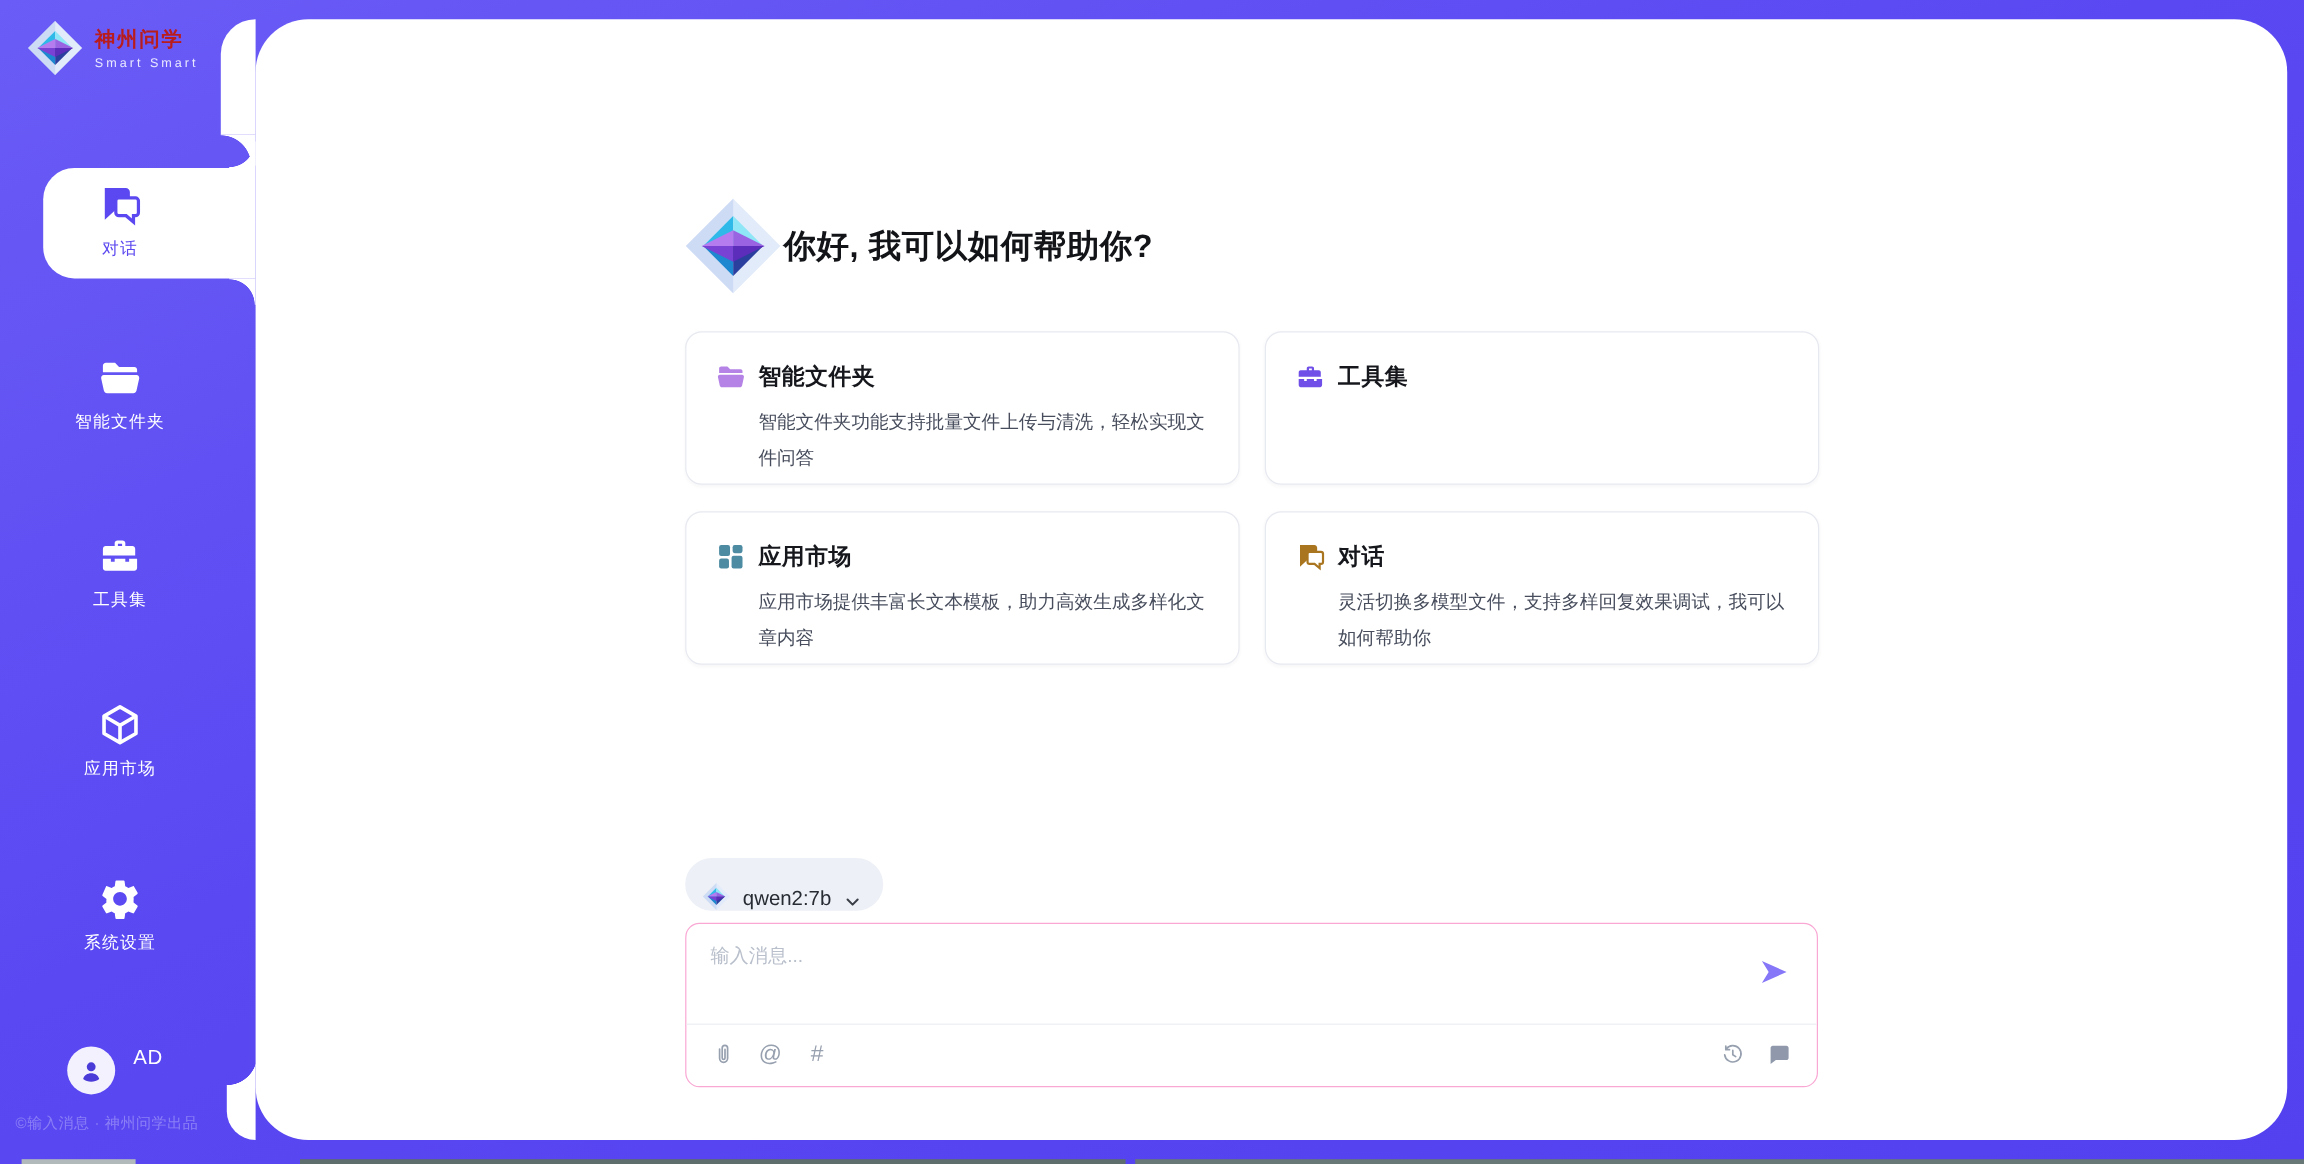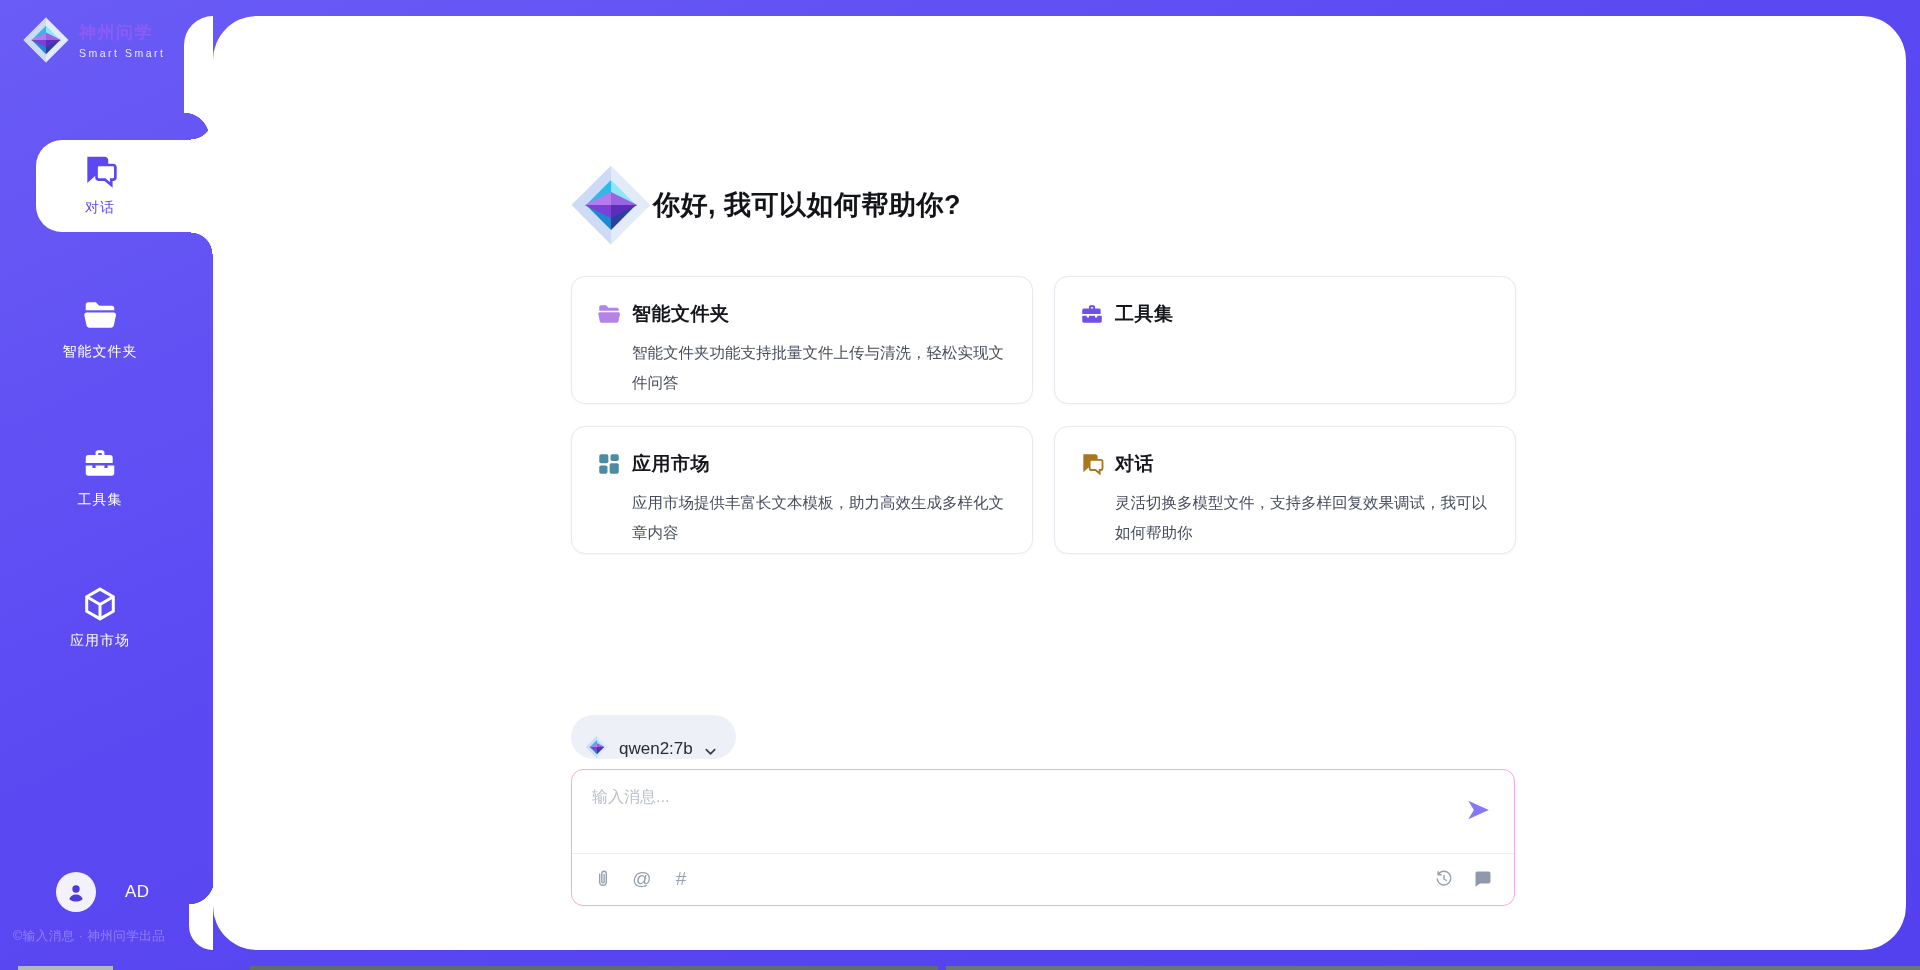--- a/index.html
+++ b/index.html
@@ -7,21 +7,21 @@
   body {
     font-family:"Liberation Sans","DejaVu Sans",sans-serif;
     background:linear-gradient(155deg,#6a5cf6 0%,#5a48f2 45%,#5340ef 100%);
     position:relative;
   }
 
   
   .sidebar { position:absolute; left:0; top:0; width:213px; height:970px; }
   .brand { position:absolute; left:22px; top:16px; display:flex; align-items:center; gap:9px; }
   .brand svg { width:48px; height:48px; }
-  .brand-text .cn { color:#8b5cf6; font-size:17px; font-weight:700; letter-spacing:1.5px; }
+  .brand-text .cn { color:#b91c1c; font-size:17px; font-weight:700; letter-spacing:1.5px; }
   .brand-text .en { color:#e9e8ff; font-size:10.5px; letter-spacing:2.5px; margin-top:3px; }
 
   .nav-item { position:absolute; left:0; width:200px; display:flex; flex-direction:column;
               align-items:center; gap:9px; color:#fff; z-index:2; cursor:pointer; }
   .nav-item .nav-label { font-size:14px; letter-spacing:1px; }
   .nav-item svg { width:38px; height:38px; }
   .nav-item.active { color:#5b48f0; }
 
   .tab-bg { position:absolute; left:36px; top:140px; width:177px; height:92px;
             background:#fff; border-radius:26px 0 0 26px; z-index:1; }
@@ -29,21 +29,21 @@
             background:radial-gradient(circle at 0 0, rgba(0,0,0,0) 21px, #fff 21.5px); }
   .tab-bg::after  { content:""; position:absolute; right:0; bottom:-22px; width:22px; height:22px;
             background:radial-gradient(circle at 0 100%, rgba(0,0,0,0) 21px, #fff 21.5px); }
 
   .nav-1 { top:152px; }
   .nav-2 { top:296px; }
   .nav-3 { top:444px; }
   .nav-4 { top:585px; }
   .nav-5 { top:730px; }
 
-  .user-row { position:absolute; left:56px; top:872px; display:flex; align-items:center; gap:29px; cursor:pointer; }
+  .user-row { position:absolute; left:56px; top:872px; display:flex; align-items:flex-start; gap:15px; cursor:pointer; }
   .avatar { width:40px; height:40px; border-radius:50%; background:#f4f1ff; display:flex;
             align-items:center; justify-content:center; }
   .avatar svg { width:24px; height:24px; }
   .user-name { color:#fff; font-size:17px; letter-spacing:.5px; }
 
   .side-footer { position:absolute; left:13px; top:928px; color:rgba(255,255,255,.3);
                  font-size:12.5px; letter-spacing:.5px; white-space:nowrap; }
 
   
   .panel { position:absolute; left:213px; top:16px; width:1693px; height:934px;
@@ -188,20 +188,26 @@
     <span class="nav-label">工具集</span>
   </div>
 
   <div class="nav-item nav-4">
     <svg viewBox="0 0 24 24" stroke="#fff">
         <use href="#cube"></use>
       </svg>
     <span class="nav-label">应用市场</span>
   </div>
 
+  <div class="nav-item nav-5">
+    <svg viewBox="0 0 24 24" fill="#fff">
+        <use href="#gear"></use>
+      </svg>
+    <span class="nav-label">系统设置</span>
+  </div>
 
   <div class="user-row">
     <div class="avatar">
       <svg viewBox="0 0 24 24" fill="#4a3bd8">
         <circle cx="12" cy="9" r="3.7"></circle>
         <path d="M5.3 19.2c.8-3.1 3.5-4.8 6.7-4.8s5.9 1.7 6.7 4.8c-1.9 1.5-4.2 2.3-6.7 2.3s-4.8-.8-6.7-2.3z"></path>
       </svg>
     </div>
     <span class="user-name">AD</span>
   </div>

